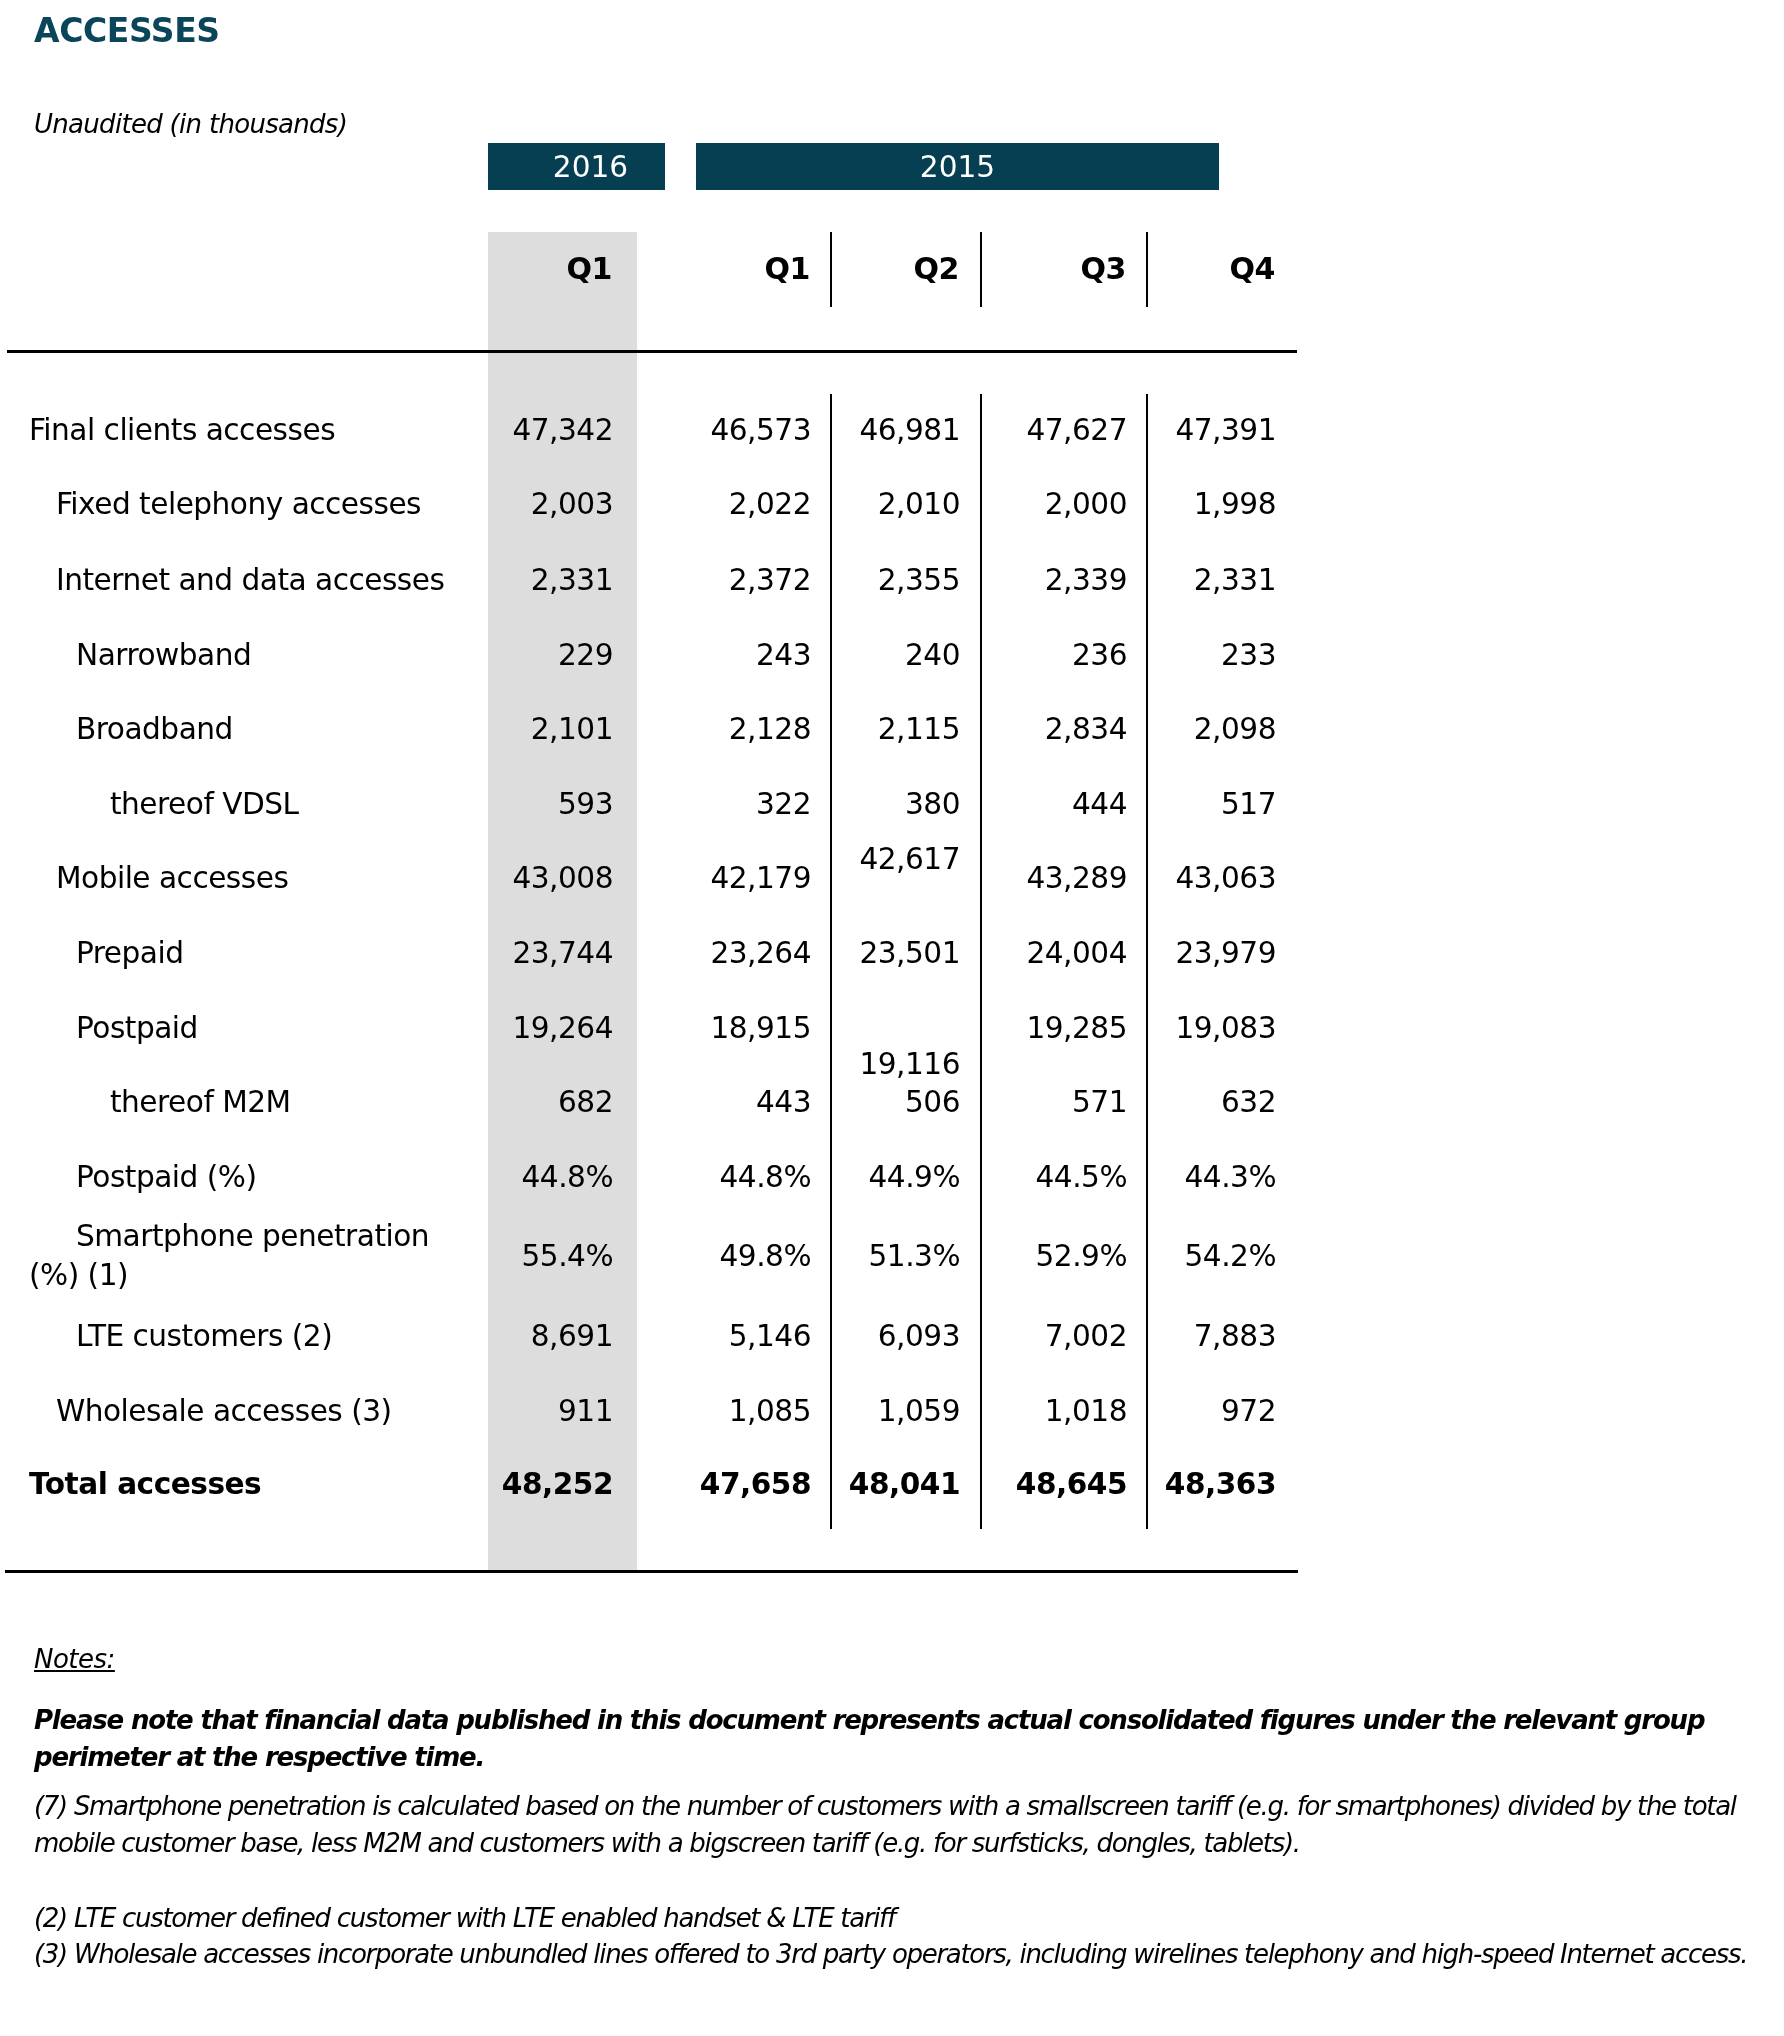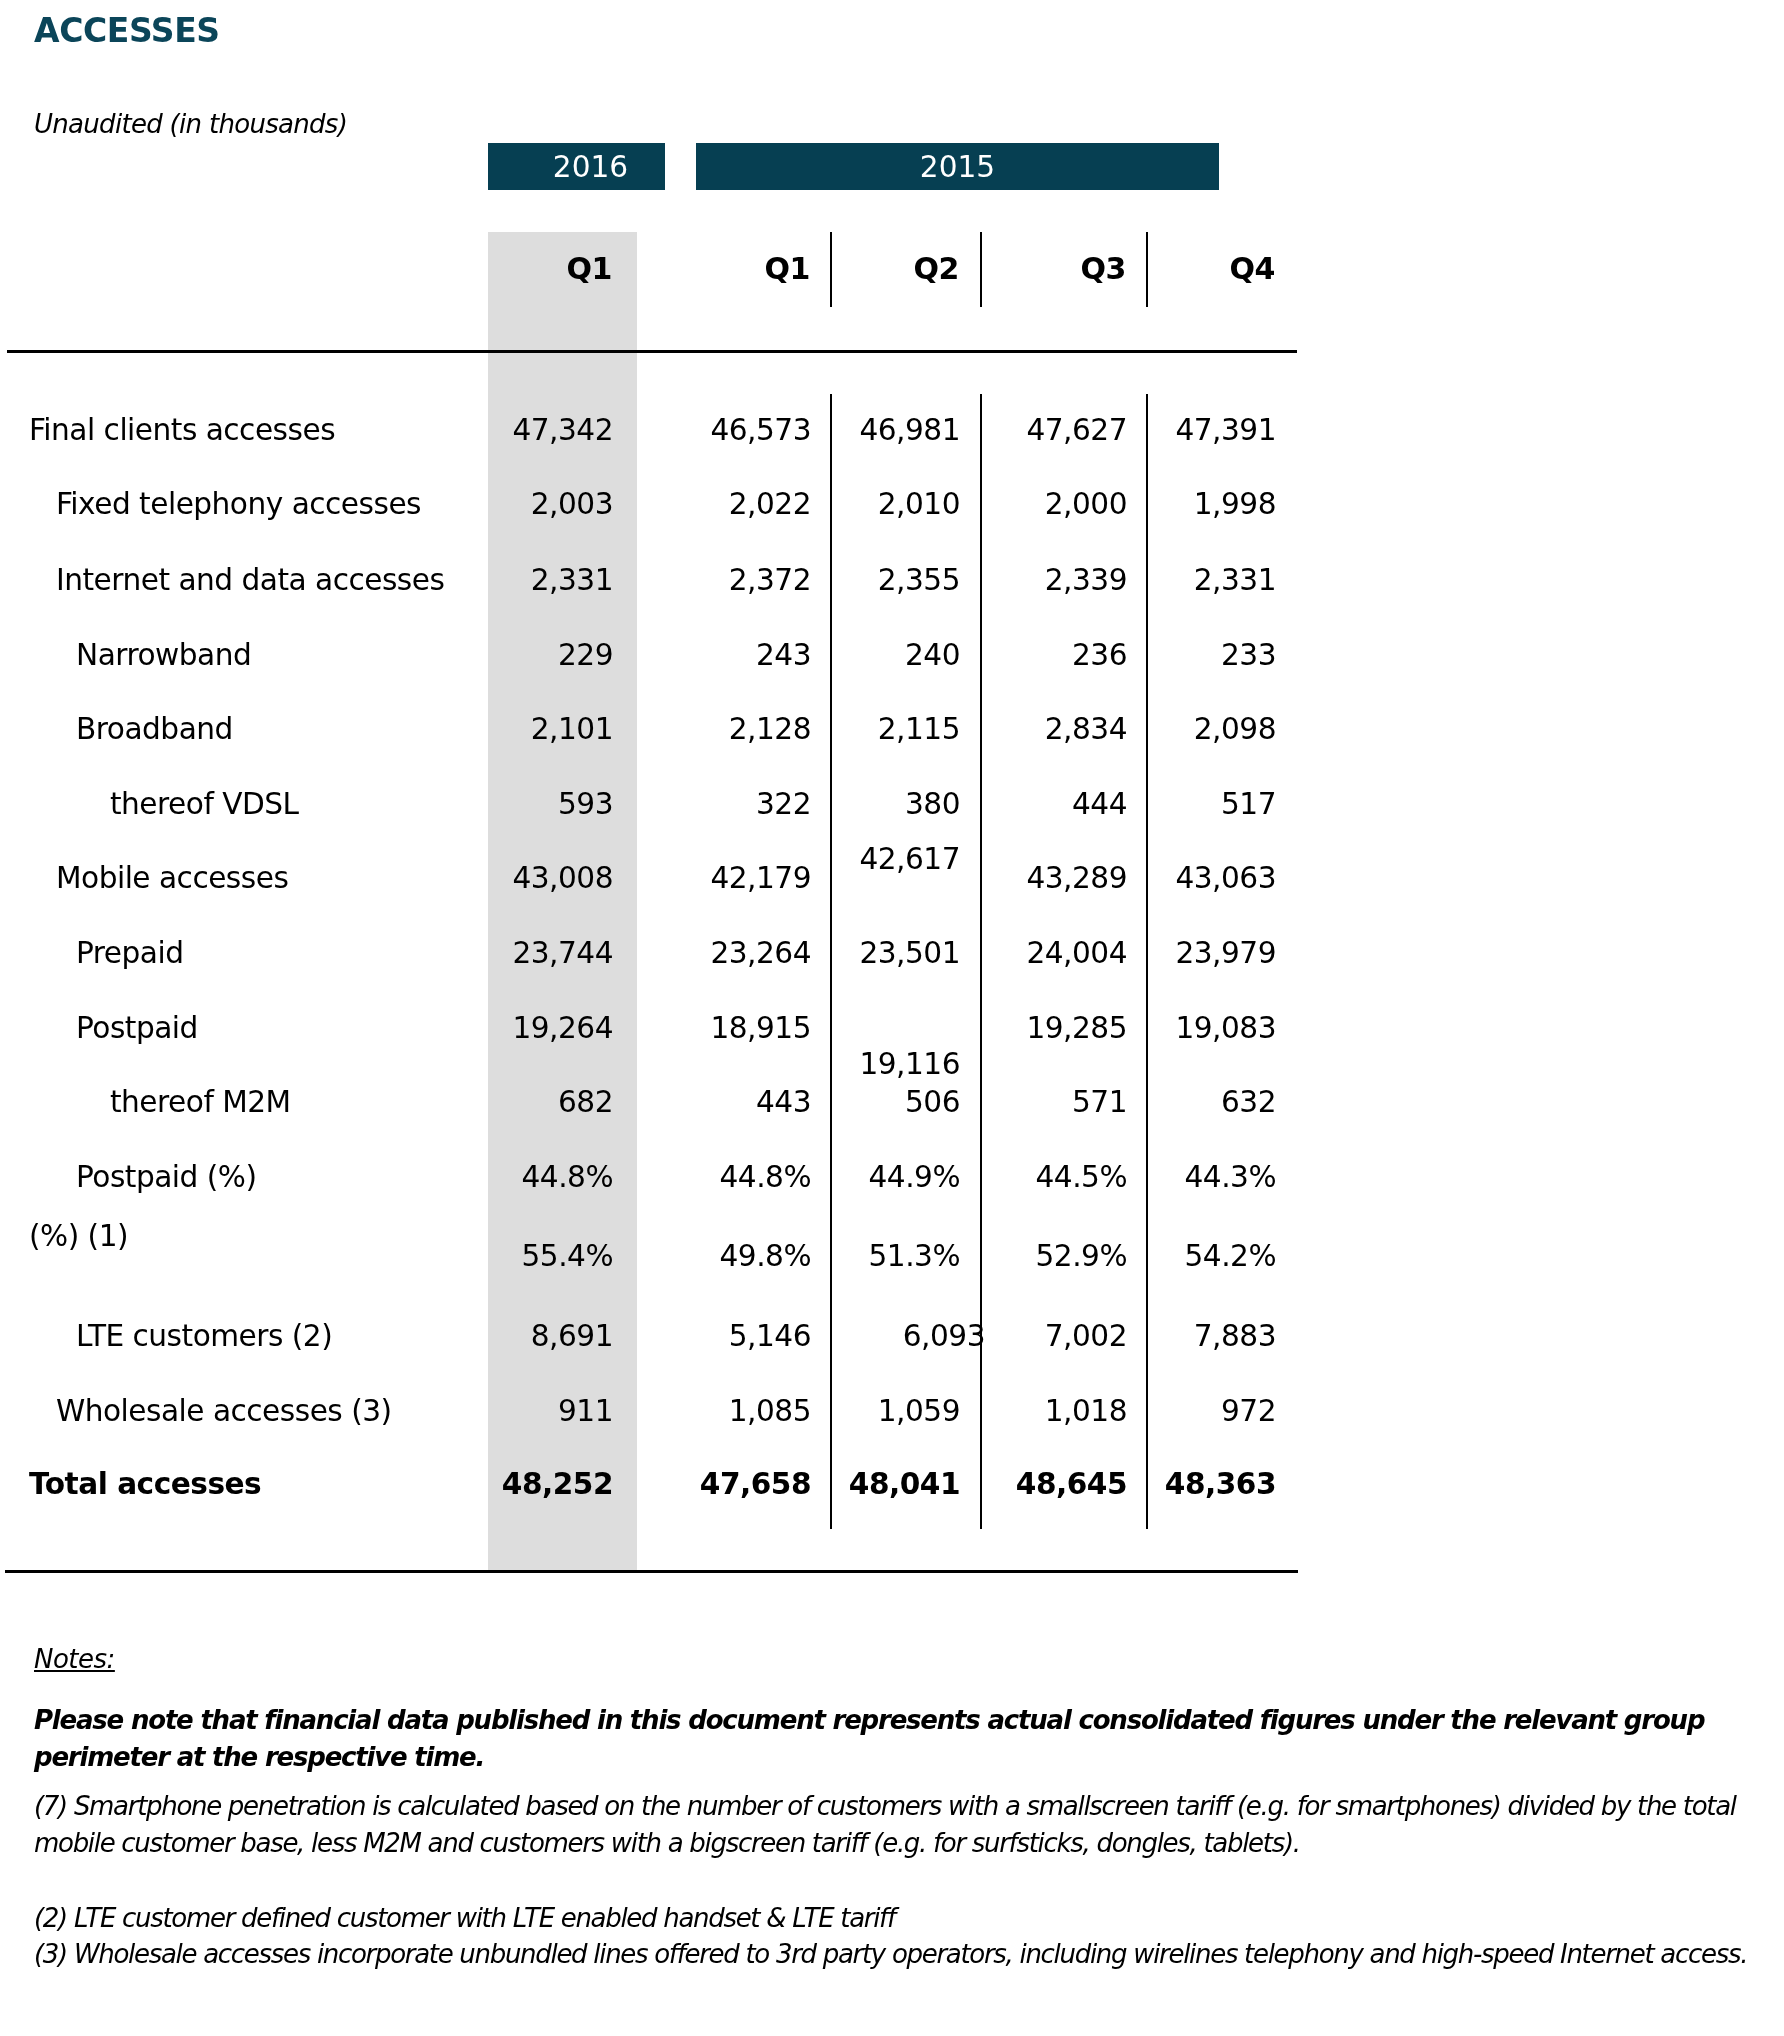--- a/index.html
+++ b/index.html
@@ -150,33 +150,34 @@
     <div>
       <div class="abs row-label" style="top: 1158px; left: 76px;">Postpaid (%)</div>
       <div class="abs row-val" style="top: 1158px; left: 452px;">44.8%</div>
       <div class="abs row-val" style="top: 1158px; left: 650px;">44.8%</div>
       <div class="abs row-val" style="top: 1158px; left: 799px;">44.9%</div>
       <div class="abs row-val" style="top: 1158px; left: 966px;">44.5%</div>
       <div class="abs row-val" style="top: 1158px; left: 1115px;">44.3%</div>
     </div>
     <div>
       <div class="abs row-label" style="top: 1217px; left: 29px;">
+        <div style="padding-left: 47px;">Smartphone penetration</div>
         <div>(%) (1)</div>
       </div>
       <div class="abs row-val" style="top: 1237px; left: 452px;">55.4%</div>
       <div class="abs row-val" style="top: 1237px; left: 650px;">49.8%</div>
       <div class="abs row-val" style="top: 1237px; left: 799px;">51.3%</div>
       <div class="abs row-val" style="top: 1237px; left: 966px;">52.9%</div>
       <div class="abs row-val" style="top: 1237px; left: 1115px;">54.2%</div>
     </div>
     <div>
       <div class="abs row-label" style="top: 1317px; left: 76px;">LTE customers (2)</div>
       <div class="abs row-val" style="top: 1317px; left: 452px;">8,691</div>
       <div class="abs row-val" style="top: 1317px; left: 650px;">5,146</div>
-      <div class="abs row-val" style="top: 1317px; left: 799px; padding-left: 25px;">6,093</div>
+      <div class="abs row-val" style="top: 1317px; left: 799px;">6,093</div>
       <div class="abs row-val" style="top: 1317px; left: 966px;">7,002</div>
       <div class="abs row-val" style="top: 1317px; left: 1115px;">7,883</div>
     </div>
     <div>
       <div class="abs row-label" style="top: 1392px; left: 56px;">Wholesale accesses (3)</div>
       <div class="abs row-val" style="top: 1392px; left: 452px;">911</div>
       <div class="abs row-val" style="top: 1392px; left: 650px;">1,085</div>
       <div class="abs row-val" style="top: 1392px; left: 799px;">1,059</div>
       <div class="abs row-val" style="top: 1392px; left: 966px;">1,018</div>
       <div class="abs row-val" style="top: 1392px; left: 1115px;">972</div>

